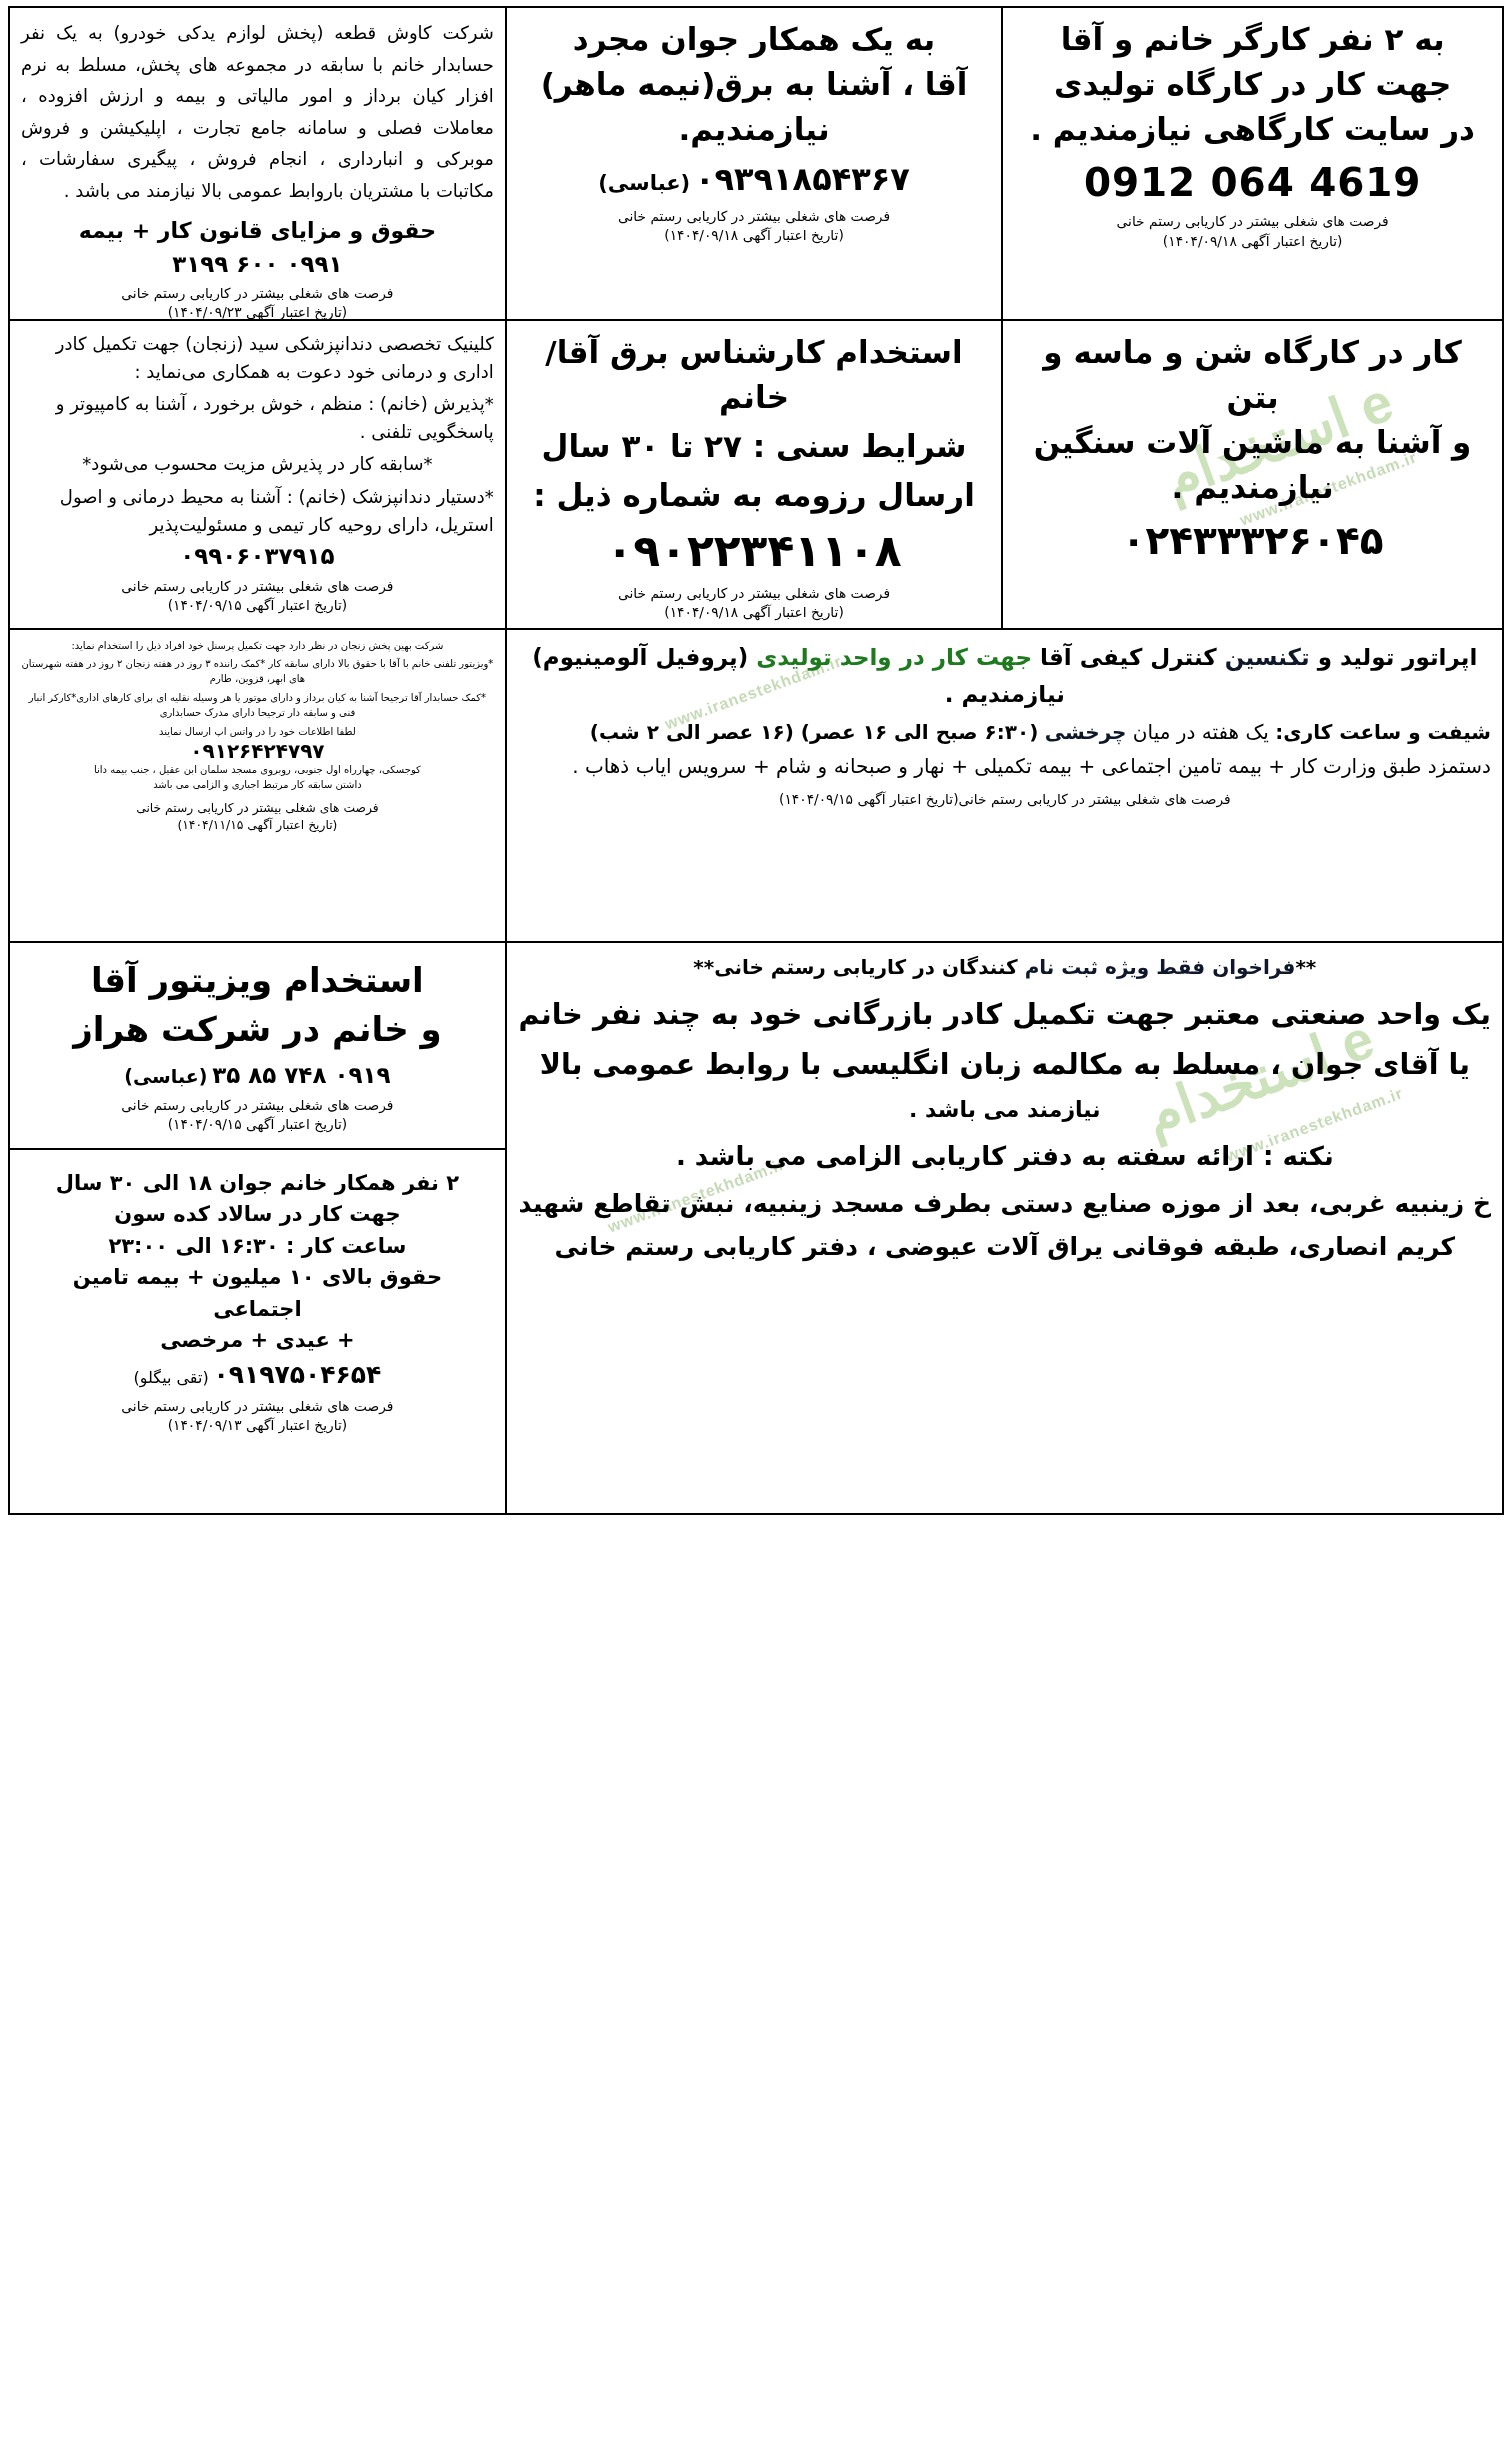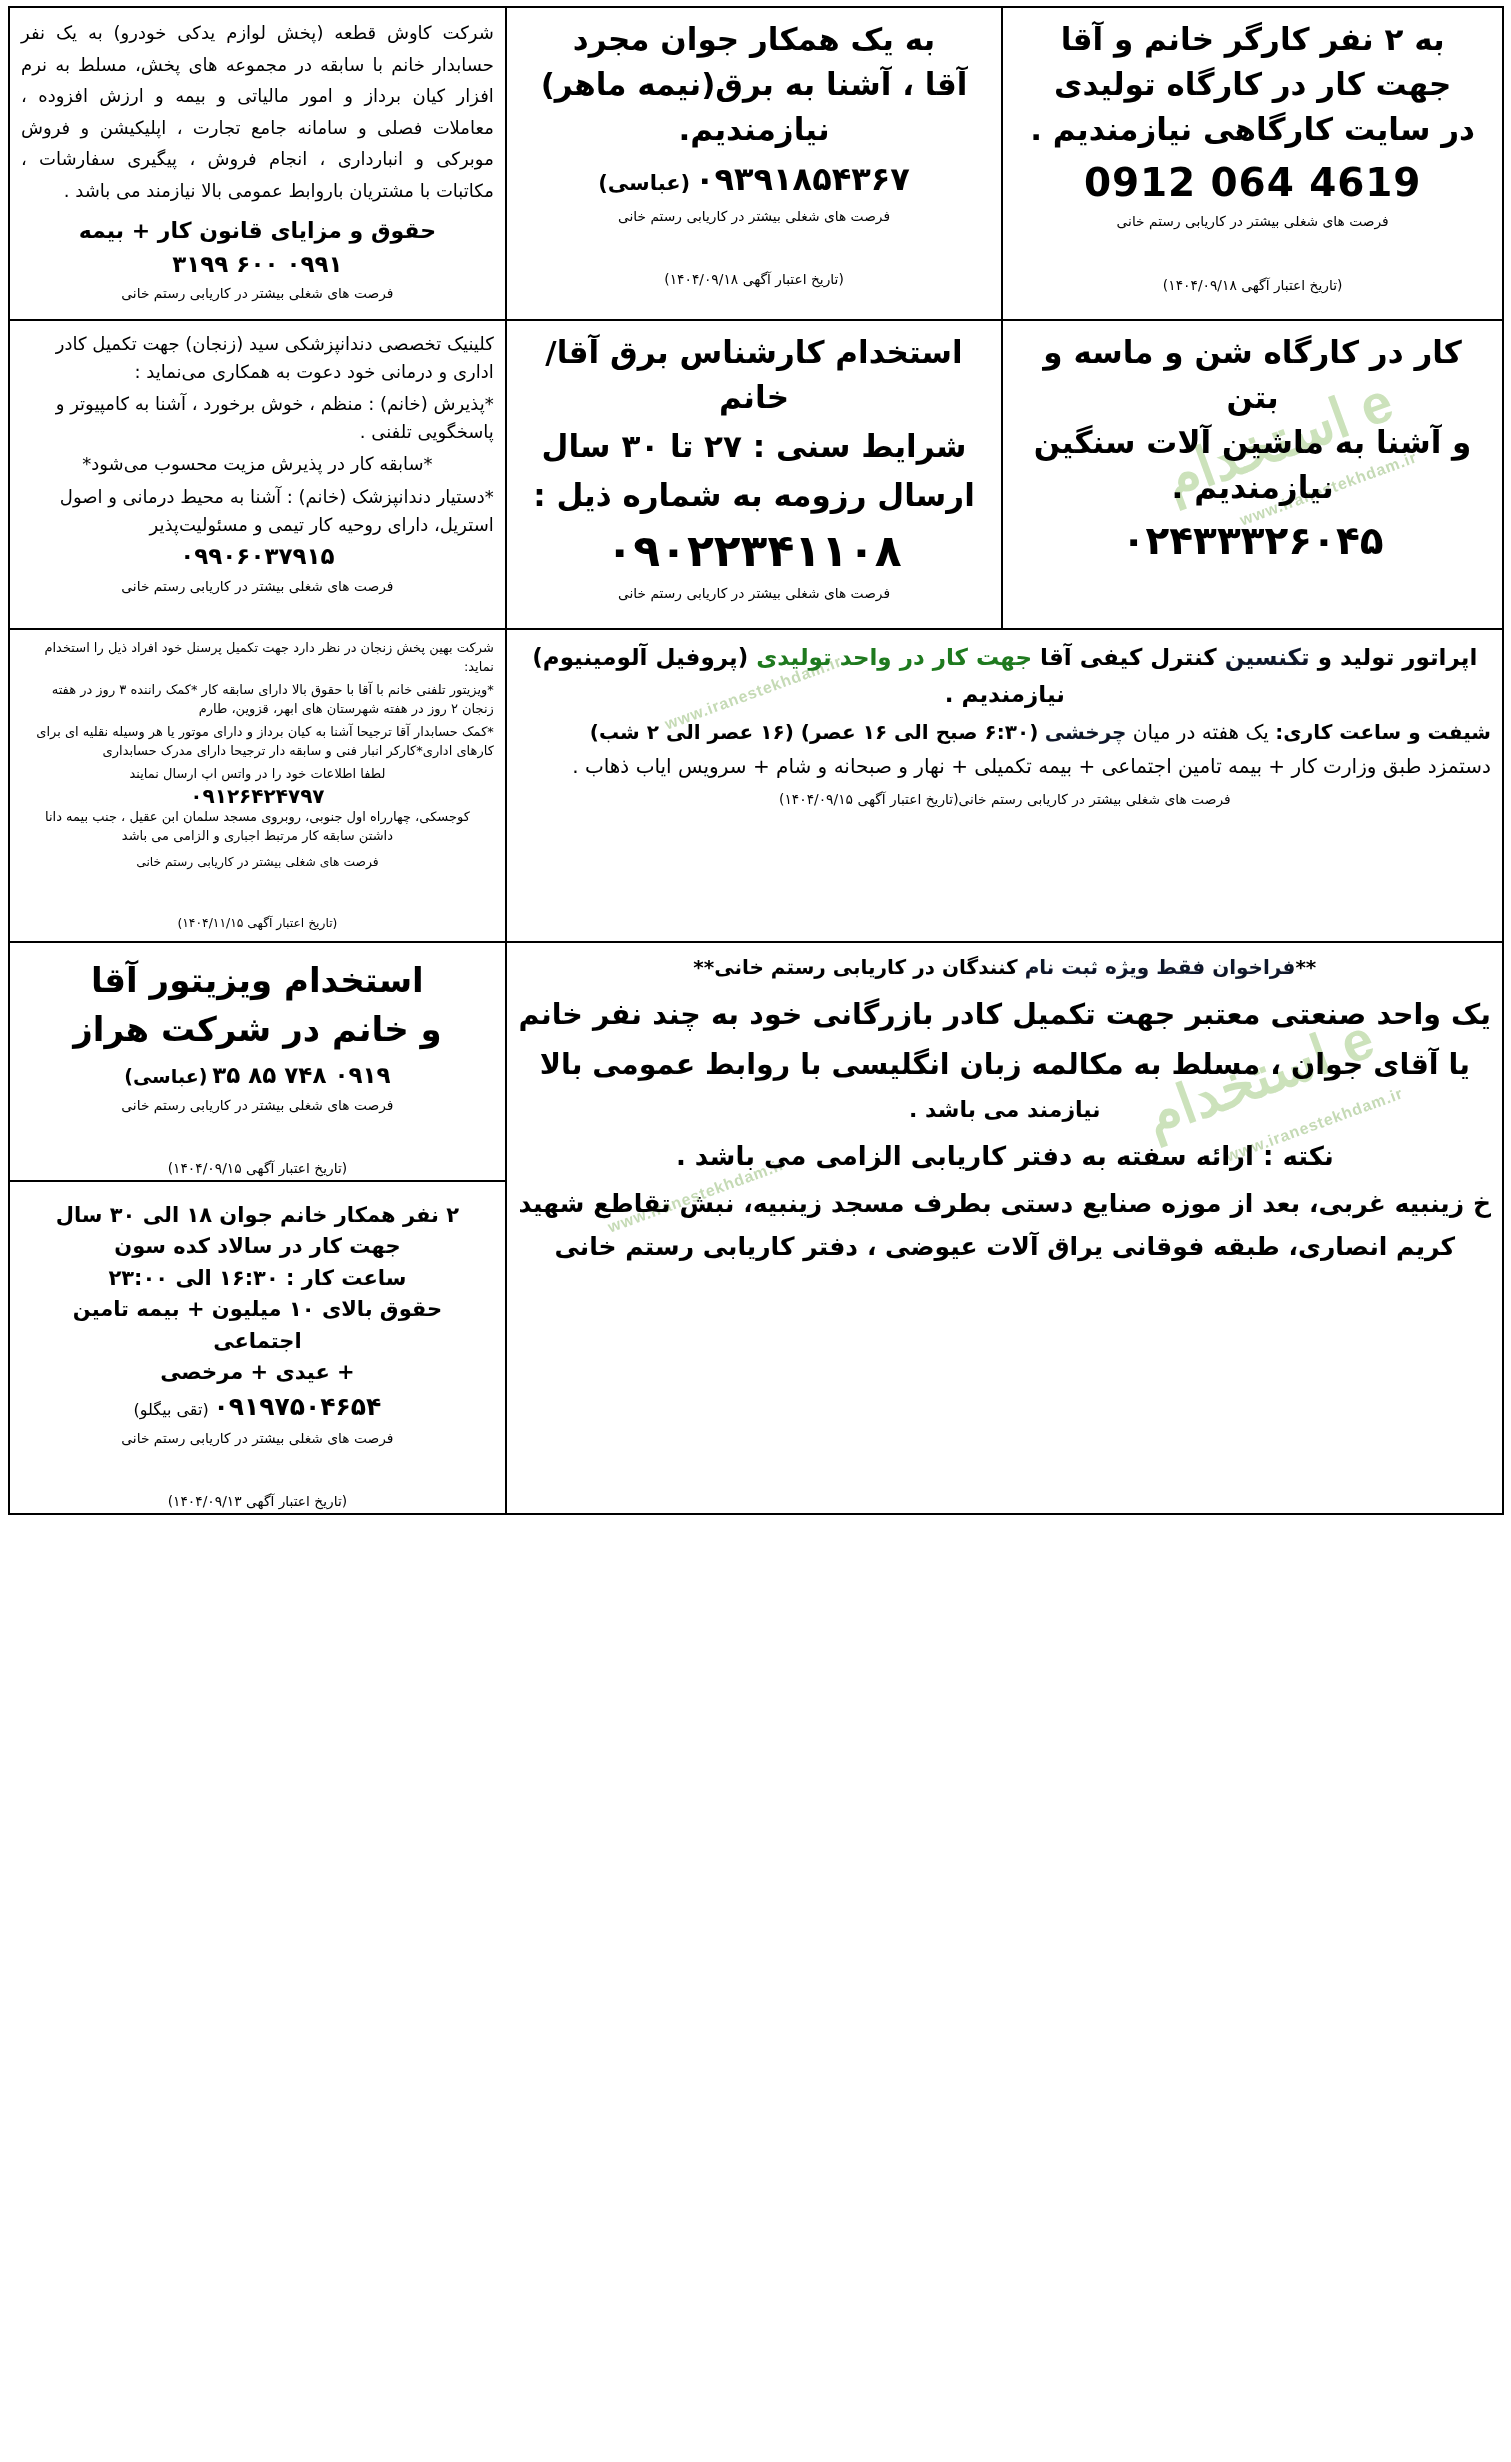--- a/index.html
+++ b/index.html
@@ -51,31 +51,31 @@
   .stack > .cell:last-child{border-bottom:none;}
 
   .t-center{text-align:center;}
   .t-right{text-align:right;}
   .t-justify{text-align:justify;}
 
   .hl{font-weight:bold;}
   .big{font-size:31px;line-height:1.45;font-weight:bold;}
   .med{font-size:24px;line-height:1.5;font-weight:bold;}
   .sml{font-size:18px;line-height:1.55;}
-  .xtiny{font-size:13px;line-height:1.45;}
+  .xtiny{font-size:10px;line-height:1.45;text-align:center;}
   .phone{font-size:39px;font-weight:bold;letter-spacing:0.9px;direction:ltr;unicode-bidi:bidi-override;}
   .phone-md{font-size:32px;font-weight:bold;letter-spacing:0.9px;}
   .phone-sm{font-size:23px;font-weight:bold;letter-spacing:0.5px;}
   .footer-note{
     font-size:13.8px;
     line-height:1.4;
     text-align:center;
     margin-top:7.6px;
   }
-  .footer-note .l2{display:block;margin-top:44px;}
+  .footer-note .l2{display:block;}
   .red{color:#0f172a;}
   .green{color:#1f7a1f;}
   .mt4{margin-top:3.8px;}
   .mt8{margin-top:7.6px;}
   .mt12{margin-top:11.4px;}
   .bullets p{margin:0 0 4.7px 0;}
 </style>
 </head>
 <body>
 

